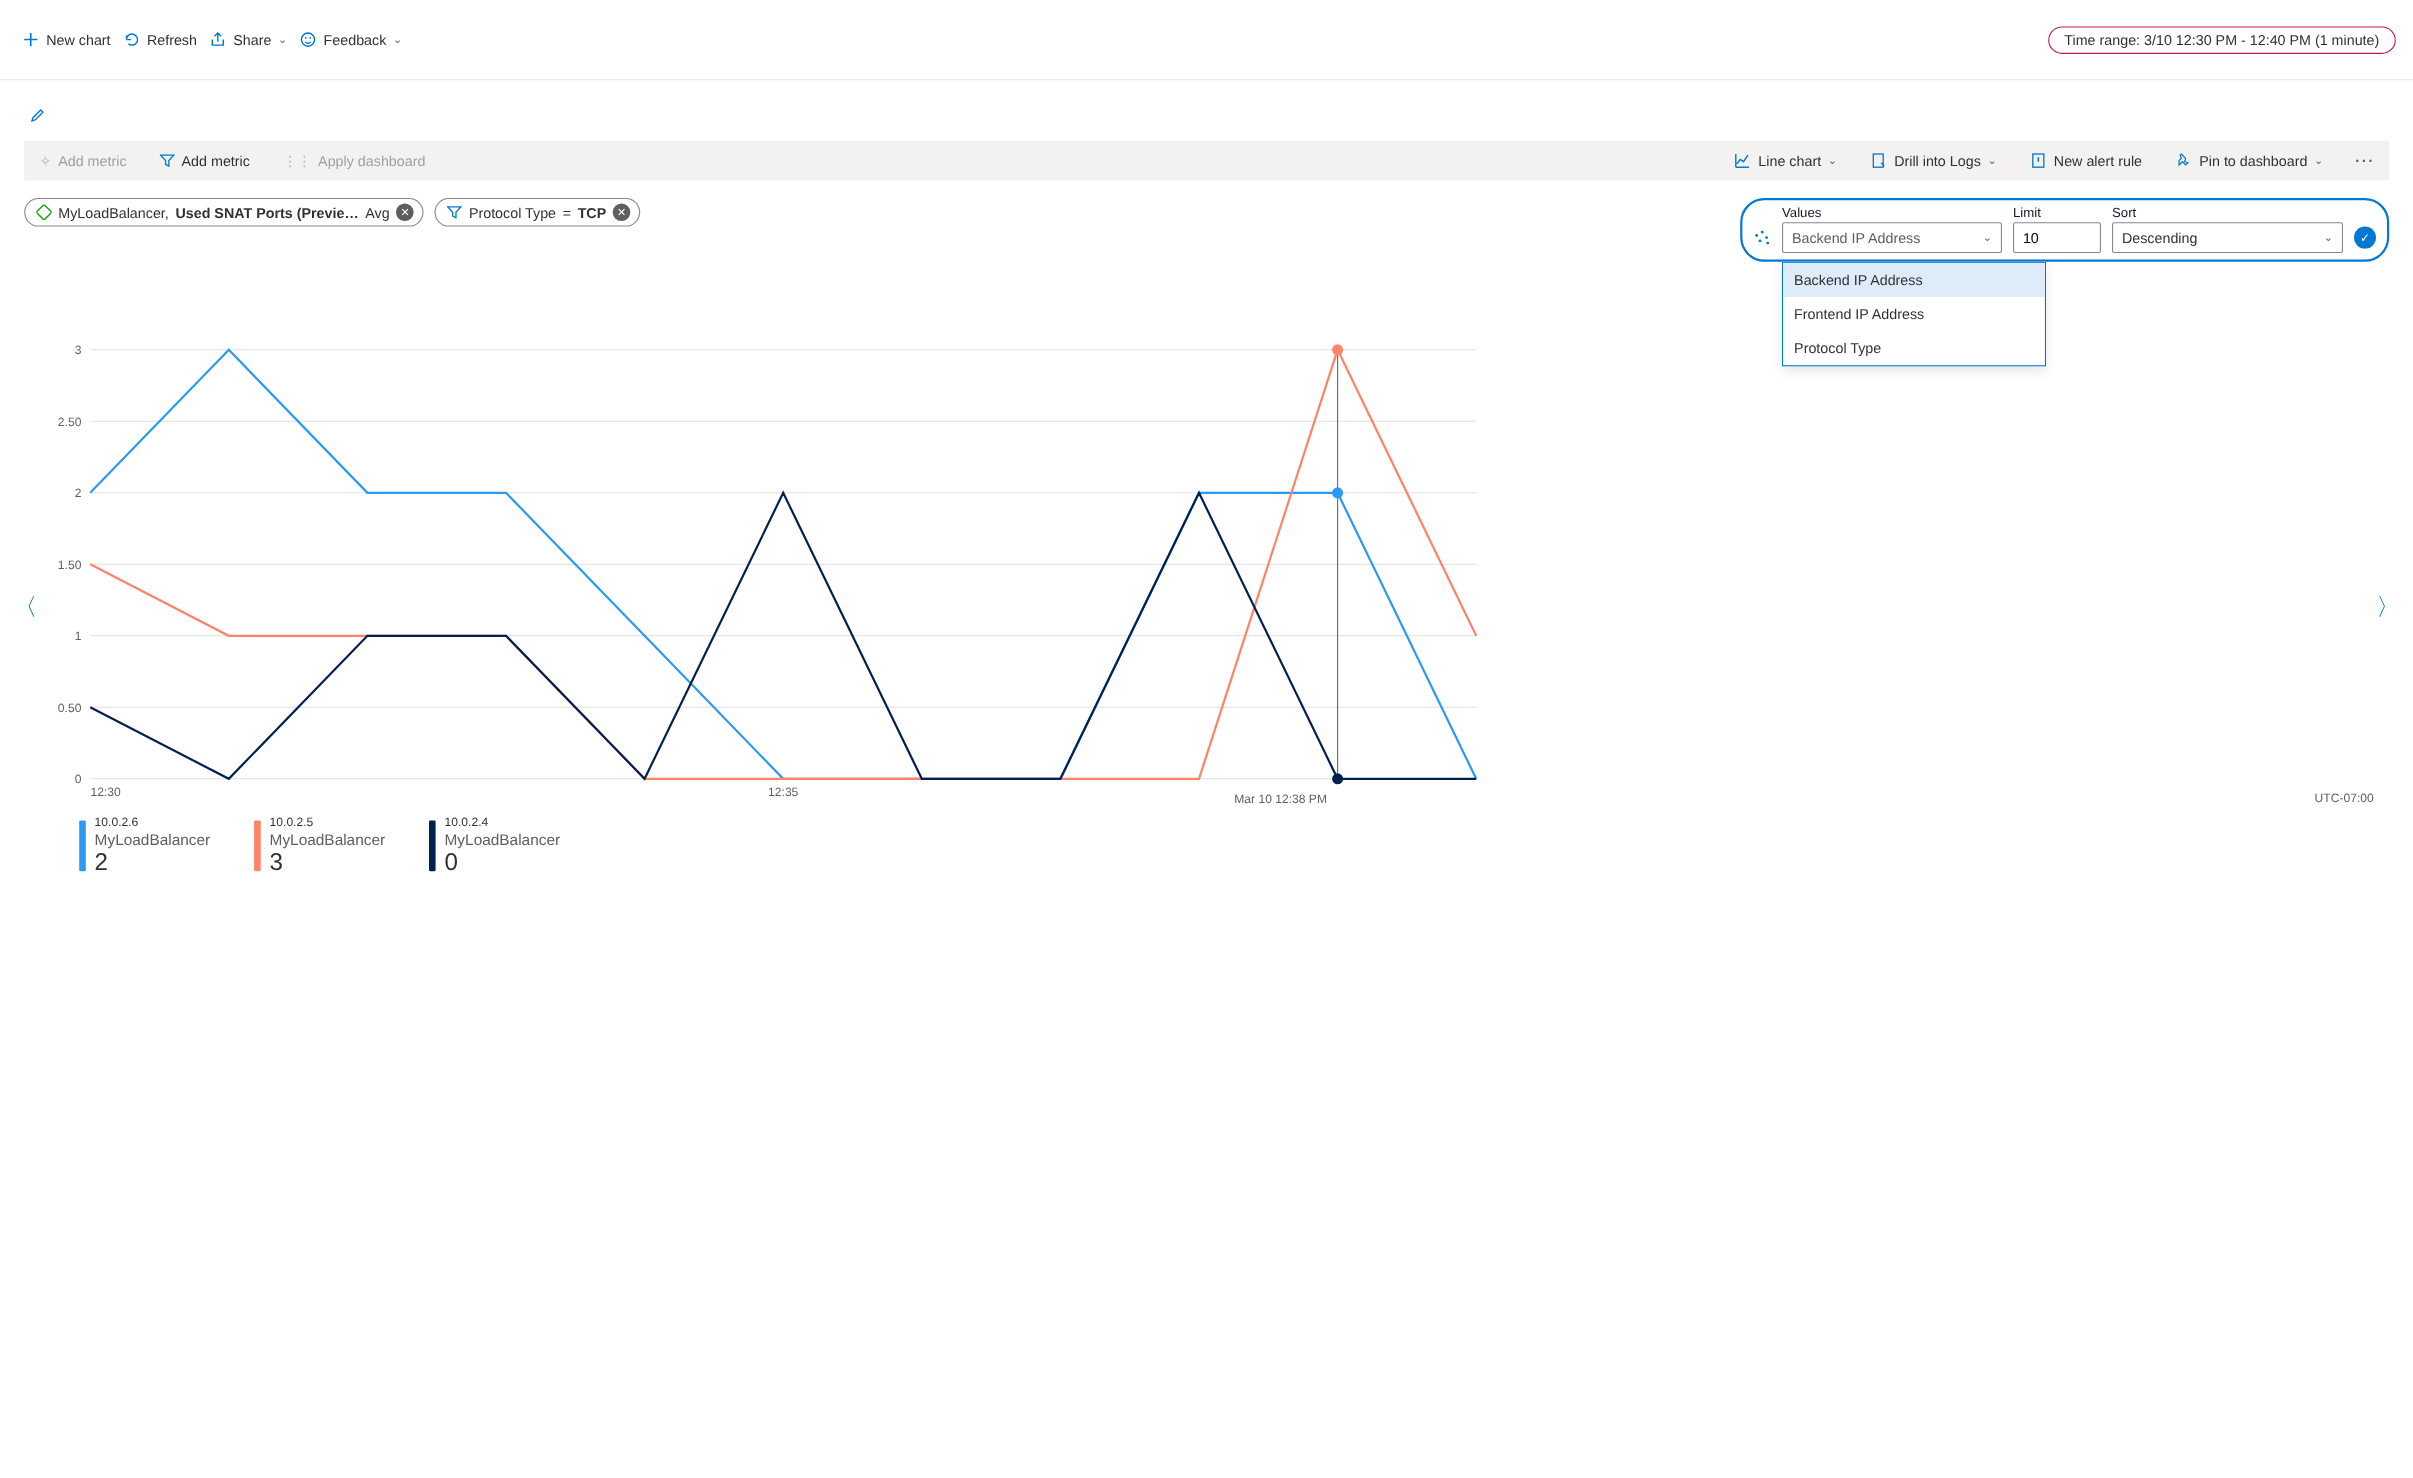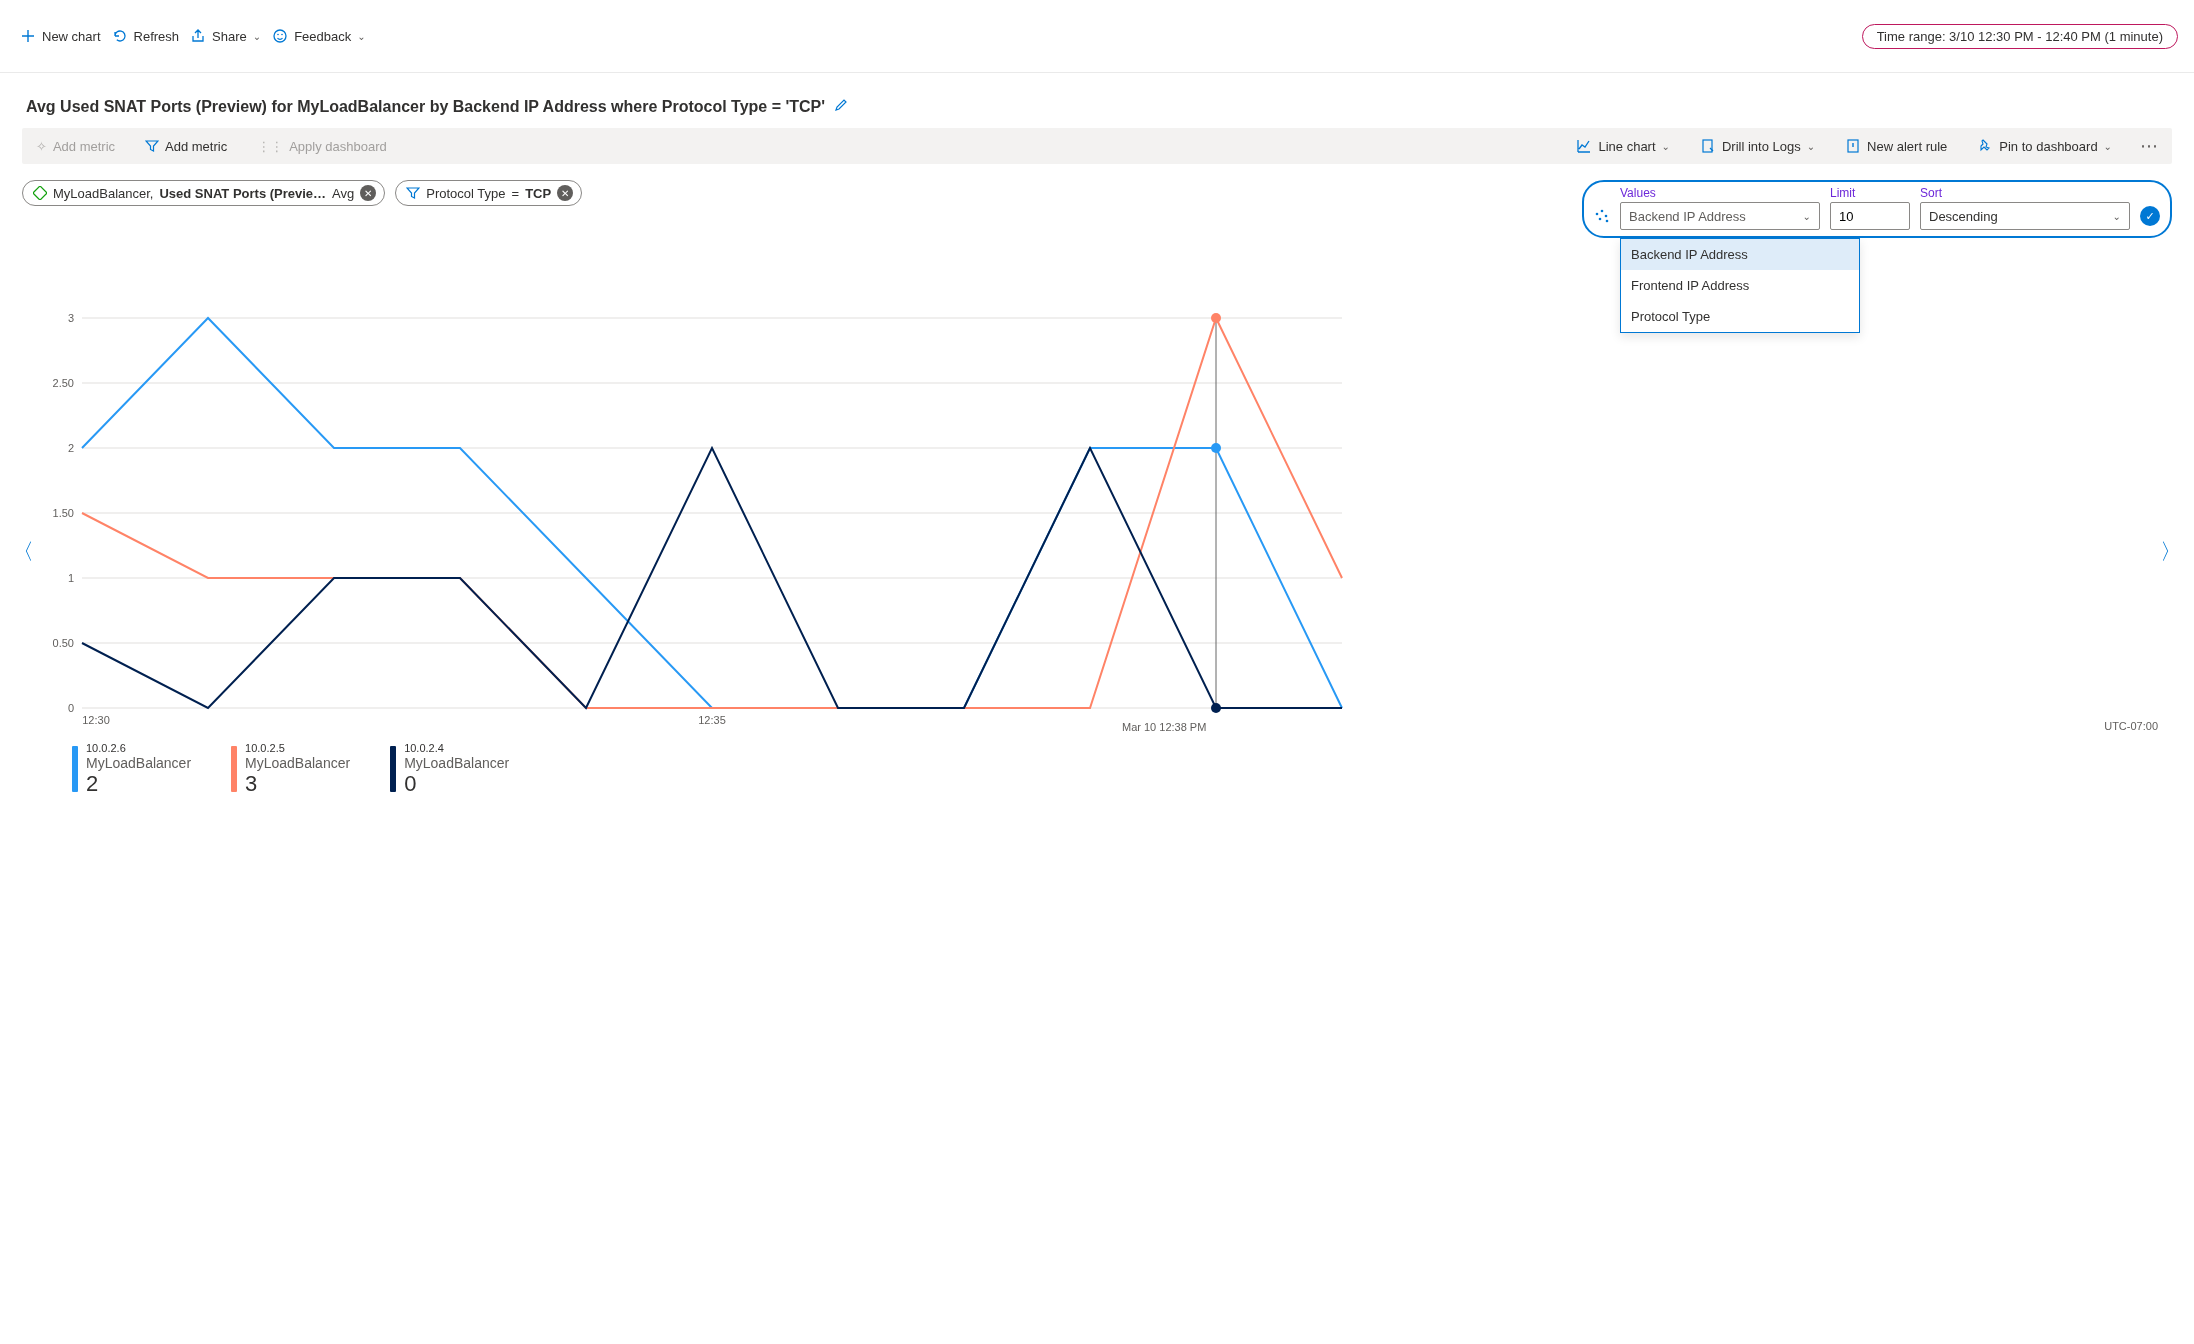--- a/index.html
+++ b/index.html
@@ -99,21 +99,21 @@
     border-radius: 22px;
     padding: 4px 10px 6px 10px;
     display: flex;
     align-items: flex-end;
     gap: 10px;
     position: relative;
     background: #fff;
   }
   .split-bubble .ico { color: #0078d4; margin-bottom: 6px; }
   .field { display: flex; flex-direction: column; gap: 2px; position: relative; }
-  .field-label { font-size: 12px; color: #6d28d9; font-weight: 400; }
+  .field-label { font-size: 12px; color: #0f172a; font-weight: 400; }
   .dropdown-inp, .text-inp {
     border: 1px solid #8a8886;
     border-radius: 2px;
     font-size: 13px;
     padding: 4px 8px;
     height: 28px;
     background: #fff;
   }
   .dropdown-inp { display: flex; align-items: center; justify-content: space-between; gap: 8px; cursor: pointer; }
   .ok-circle {
@@ -230,21 +230,20 @@
   </div>
   <div class="spacer"></div>
   <div class="time-range">
     <span>Time range: 3/10 12:30 PM - 12:40 PM (1 minute)</span>
   </div>
 </div>
 
 <div class="chart-area">
 
   <div class="chart-title-row">
-    <span class="chart-title">Avg Used SNAT Ports (Preview) for MyLoadBalancer by Backend IP Address where Protocol Type = 'TCP'</span>
     <span class="pencil">
       <svg width="16" height="16" viewBox="0 0 16 16">
           <path d="M3 13l1-3 7-7 2 2-7 7-3 1z" stroke="currentColor" stroke-width="1.2" fill="none"></path>
         </svg>
     </span>
   </div>
 
   <div class="toolbar2">
     <div class="tb2-btn dim">
       <span class="ico">✧</span>

